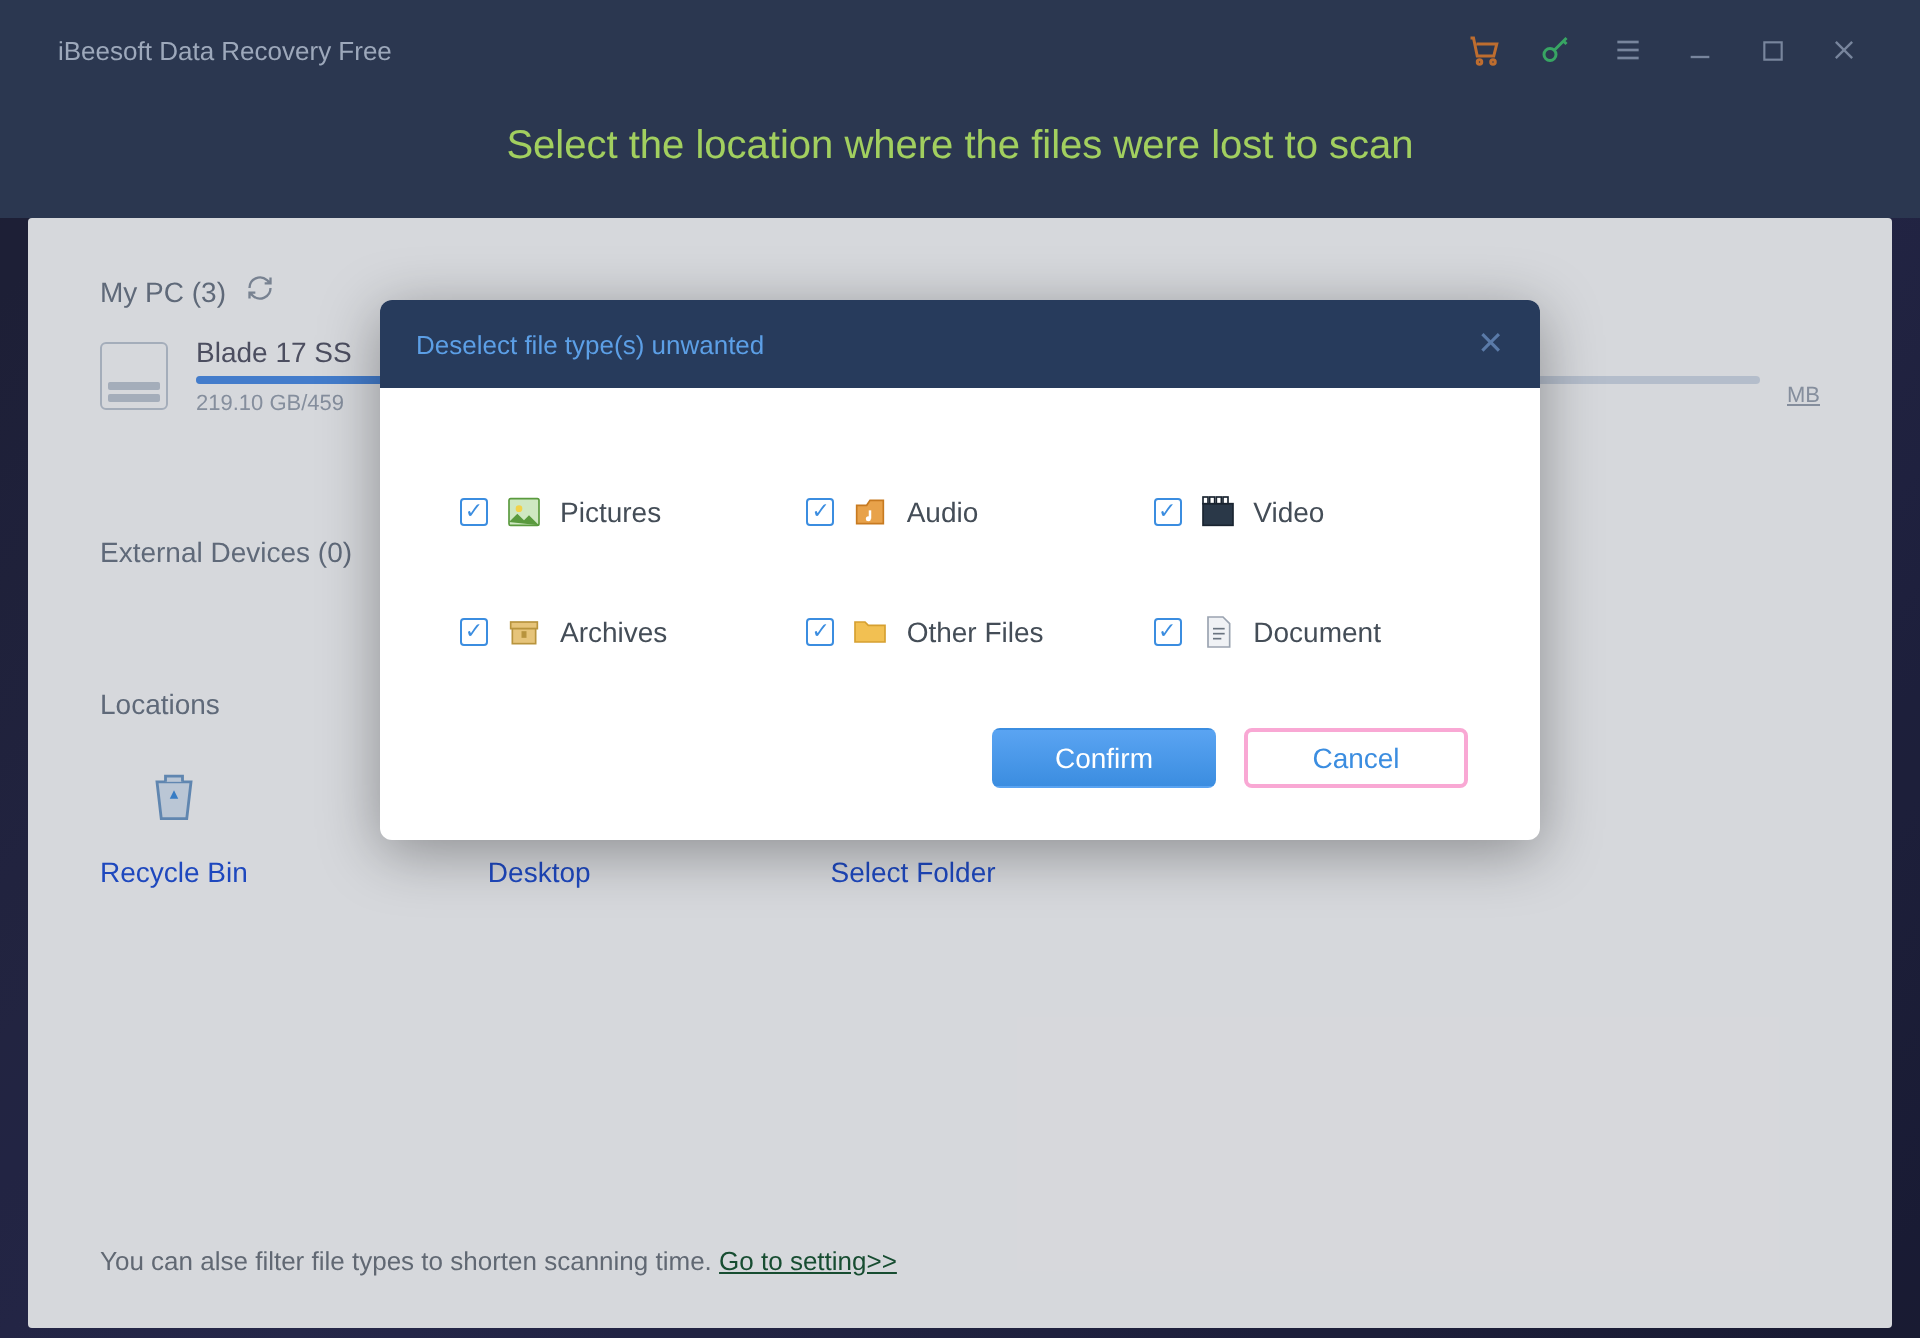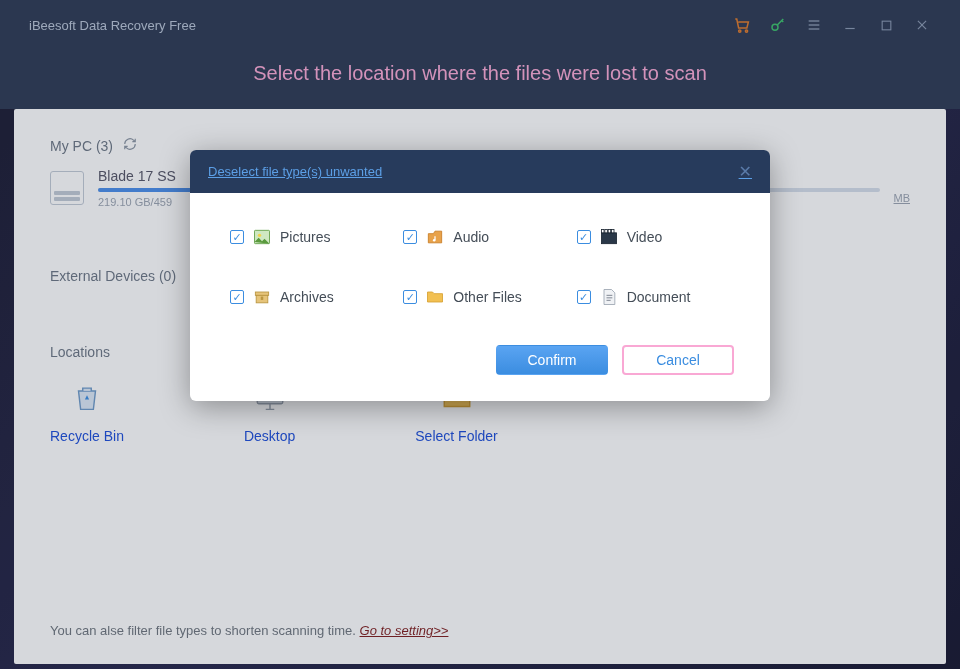--- a/index.html
+++ b/index.html
@@ -17,21 +17,21 @@
     display: flex;
     align-items: center;
     padding: 0 29px;
     color: #9aa8c0;
   }
   .titlebar .title { flex: 1; font-size: 13px; color: #b8c3d5; }
   .titlebar .controls { display: flex; gap: 18px; align-items: center; }
   .titlebar .ctl { width: 18px; height: 18px; display:flex; align-items:center; justify-content:center; cursor:pointer; }
   .header {
     background: #2c3952;
-    color: #f9a8d4;
+    color: #bef264;
     text-align: center;
     padding: 12px 0 24px 0;
     font-size: 20px;
   }
   .panel {
     background: #fdfdfd;
     margin: 0 14px 14px 14px;
     height: 555px;
     border-radius: 2px;
     padding: 28px 36px;
@@ -45,37 +45,37 @@
   .drive-name { color:#556; font-size:14px; margin-bottom:4px;}
   .drive-bar { height:4px; background:#d4dce8; border-radius:2px; overflow:hidden; position:relative;}
   .drive-bar .fill { height:100%; background:#4a8de8; width:48%;}
   .drive-sub { color:#9aa3b0; font-size:11px; margin-top:4px;}
   .locations-row { display:flex; gap:120px; margin-top:20px;}
   .loc-item { display:flex; align-items:center; gap:12px; color:#1d4ed8; font-size:14px;flex-direction:column;}
   .loc-icon { width:36px; height:36px; display:flex; align-items:center; justify-content:center;}
   .footer-tip {
     position:absolute; left:36px; bottom:26px; font-size:13px; color:#6e757d;
   }
-  .footer-tip a { color:#7f1d1d; text-decoration:underline; cursor:pointer;font-style:italic;}
+  .footer-tip a { color:#14532d; text-decoration:underline; cursor:pointer;}
   
   .overlay {
     position:absolute; inset:0; background:rgba(40,50,70,0.18);
     display:flex; align-items:flex-start; justify-content:center;
     z-index:10;
   }
   .dialog {
     width:580px; background:#fff; border-radius:6px; overflow:hidden;
     margin-top:150px; box-shadow:0 6px 30px rgba(0,0,0,0.35);
   }
   .dlg-head {
     background:#273b5c; color:#5c9fe6; padding:12px 18px; font-size:13px;
-    display:flex; align-items:center;text-decoration:underline;
+    display:flex; align-items:center;
   }
   .dlg-head .x { margin-left:auto; color:#5a7aa8; cursor:pointer; font-size:16px;}
-  .dlg-body { padding:34px 40px 10px 40px; }
+  .dlg-body { padding:52px 40px 10px 40px; }
   .ft-grid { display:grid; grid-template-columns: repeat(3, 1fr); row-gap:40px; column-gap:20px;}
   .ft-item { display:flex; align-items:center; gap:8px; font-size:14px; color:#444d57;}
   .chk {
     width:14px; height:14px; border:1px solid #3b8de0; border-radius:2px;
     display:flex; align-items:center; justify-content:center; cursor:pointer;
   }
   .chk::after { content:"✓"; color:#3b8de0; font-size:11px; line-height:1; }
   .ft-icon { width:20px; height:20px; display:flex; align-items:center; justify-content:center;}
   .dlg-foot { display:flex; justify-content:flex-end; gap:14px; padding:28px 36px 26px;margin-left:24px;}
   .btn {

